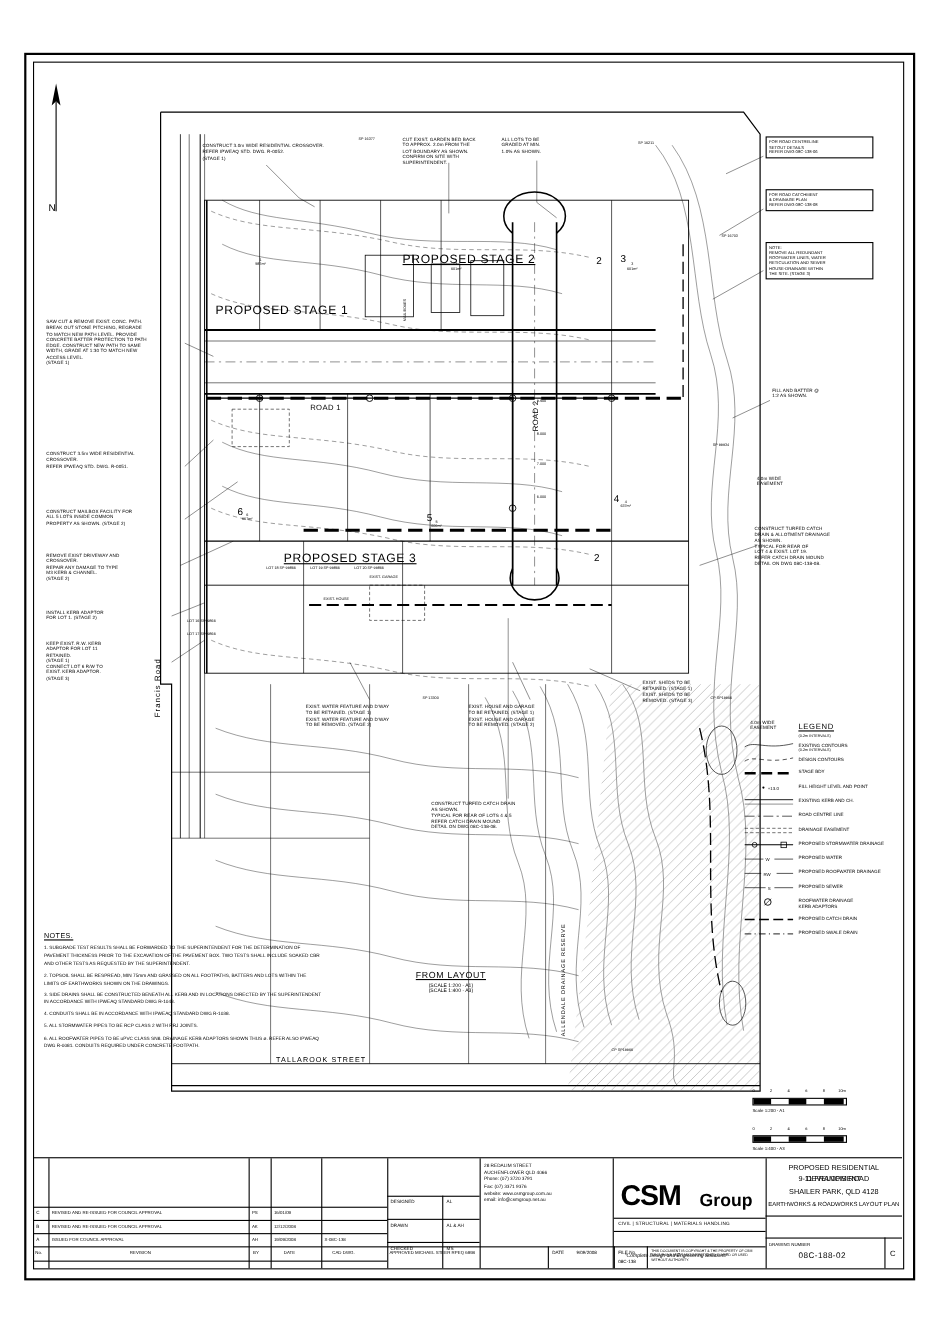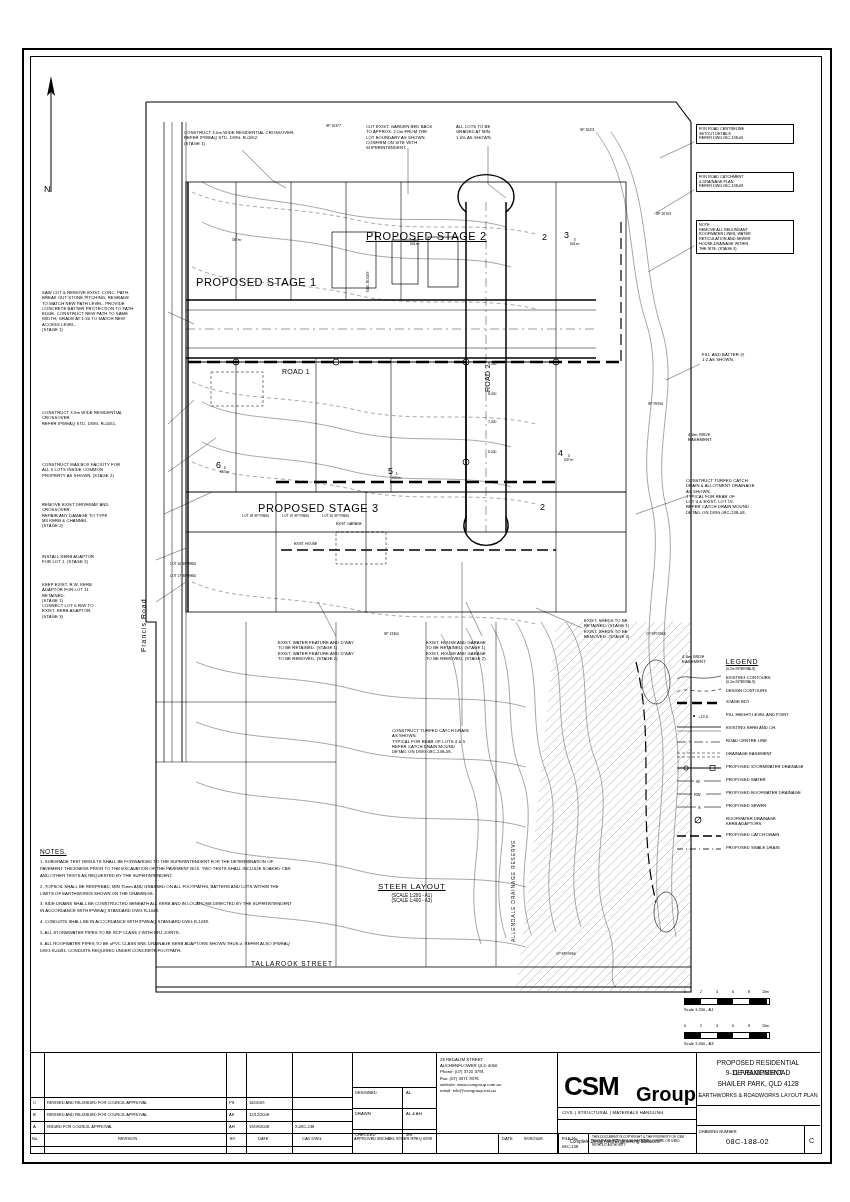--- a/index.html
+++ b/index.html
@@ -149,30 +149,30 @@
       <line x1="120" y1="640" x2="300" y2="640" stroke="#000" stroke-width="0.5"></line>
       <line x1="120" y1="700" x2="300" y2="700" stroke="#000" stroke-width="0.5"></line>
       <line x1="210" y1="560" x2="210" y2="905" stroke="#000" stroke-width="0.5"></line>
       <line x1="300" y1="560" x2="300" y2="905" stroke="#000" stroke-width="0.5"></line>
       <line x1="390" y1="560" x2="390" y2="905" stroke="#000" stroke-width="0.5"></line>
       <line x1="460" y1="560" x2="460" y2="905" stroke="#000" stroke-width="0.5"></line>
     </svg>
 
     <div class="big" style="left:330px;top:168px;text-decoration:underline;">PROPOSED STAGE 2</div>
     <div class="big" style="left:160px;top:214px;">PROPOSED STAGE 1</div>
-    <div class="big" style="left:222px;top:440px;">PROPOSED STAGE 3</div>
+    <div class="big" style="left:222px;top:440px;text-decoration:underline;">PROPOSED STAGE 3</div>
     <div class="med" style="left:246px;top:306px;">ROAD 1</div>
     <div class="med rot90" style="left:448px;top:330px;">ROAD 2</div>
 
     <div class="med rot90" style="left:104px;top:590px;letter-spacing:1px;">Francis Road</div>
     <div class="med" style="left:215px;top:898px;letter-spacing:1px;font-size:6.5px;">TALLAROOK STREET</div>
     <div class="tiny rot90" style="left:474px;top:880px;font-size:5px;letter-spacing:.8px;">ALLENDALE DRAINAGE RESERVE</div>
 
     <div style="position:absolute;left:342px;top:820px;text-align:center;">
-      <div style="font-size:8px;letter-spacing:.6px;text-decoration:underline;">STEER LAYOUT</div>
+      <div style="font-size:8px;letter-spacing:.6px;text-decoration:underline;">FROM LAYOUT</div>
       <div style="font-size:4.6px;margin-top:2px;">(SCALE 1:200 - A1)</div>
       <div style="font-size:4.6px;">(SCALE 1:400 - A3)</div>
     </div>
 
     <div class="tiny" style="left:196px;top:172px;text-align:center;">1
 587m²</div>
     <div class="tiny" style="left:374px;top:176px;text-align:center;">2
 601m²</div>
     <div class="tiny" style="left:534px;top:176px;text-align:center;">3
 601m²</div>
@@ -568,21 +568,21 @@
       <div style="font-size:4.3px;line-height:1.45;">28 REDALIM STREET</div>
       <div style="font-size:4.3px;line-height:1.45;">AUCHENFLOWER QLD 4066</div>
       <div style="font-size:4.3px;line-height:1.45;">Phone:   (07) 3720 3791</div>
       <div style="font-size:4.3px;line-height:1.45;">Fax:       (07) 3371 9376</div>
       <div style="font-size:4.3px;line-height:1.45;">website:  www.csmgroup.com.au</div>
       <div style="font-size:4.3px;line-height:1.45;">email:    info@csmgroup.net.au</div>
     </div>
 
     <div style="position:absolute;left:528px;top:0;width:138px;height:100px;border-right:1px solid #000;">
       <div style="position:absolute;left:6px;top:18px;font-size:26px;font-weight:bold;letter-spacing:-1px;" class="csm">CSM</div>
-      <div style="position:absolute;left:78px;top:30px;font-size:20px;font-weight:bold;" class="csm">Group</div>
+      <div style="position:absolute;left:78px;top:30px;font-size:16px;font-weight:bold;" class="csm">Group</div>
       <div style="position:absolute;left:0;top:54px;width:100%;height:1px;background:#000;"></div>
       <div style="position:absolute;left:4px;top:57px;font-size:4.3px;letter-spacing:.2px;">CIVIL | STRUCTURAL | MATERIALS HANDLING</div>
       <div style="position:absolute;left:0;top:66px;width:100%;height:1px;background:#000;"></div>
       <div style="position:absolute;left:10px;top:86px;font-size:4.6px;font-style:italic;">"Complete Design and Engineering Solutions"</div>
     </div>
 
     <div style="position:absolute;left:666px;top:0;width:124px;height:100px;">
       <div style="position:absolute;left:0;top:0;width:100%;text-align:center;font-size:6.6px;line-height:1.45;padding-top:5px;">PROPOSED RESIDENTIAL DEVELOPMENT</div>
       <div style="position:absolute;left:0;top:16px;width:100%;text-align:center;font-size:6.6px;">9-11 FRANCIS ROAD</div>
       <div style="position:absolute;left:0;top:27px;width:100%;text-align:center;font-size:6.6px;">SHAILER PARK, QLD 4128</div>

